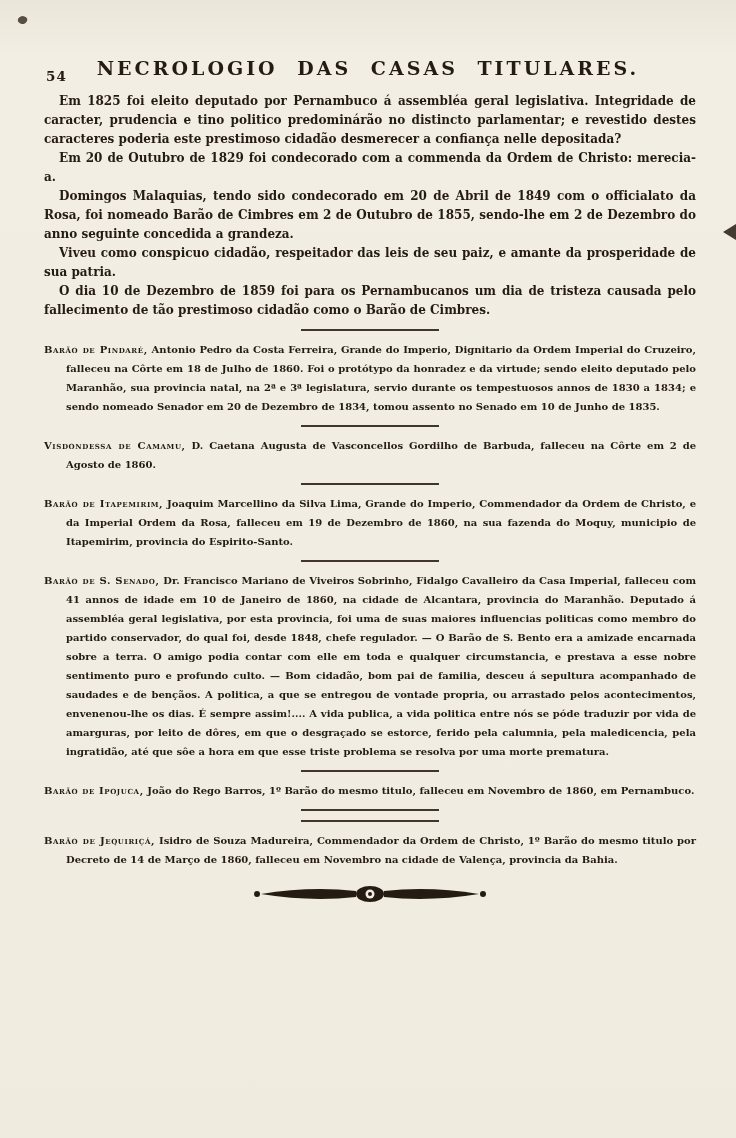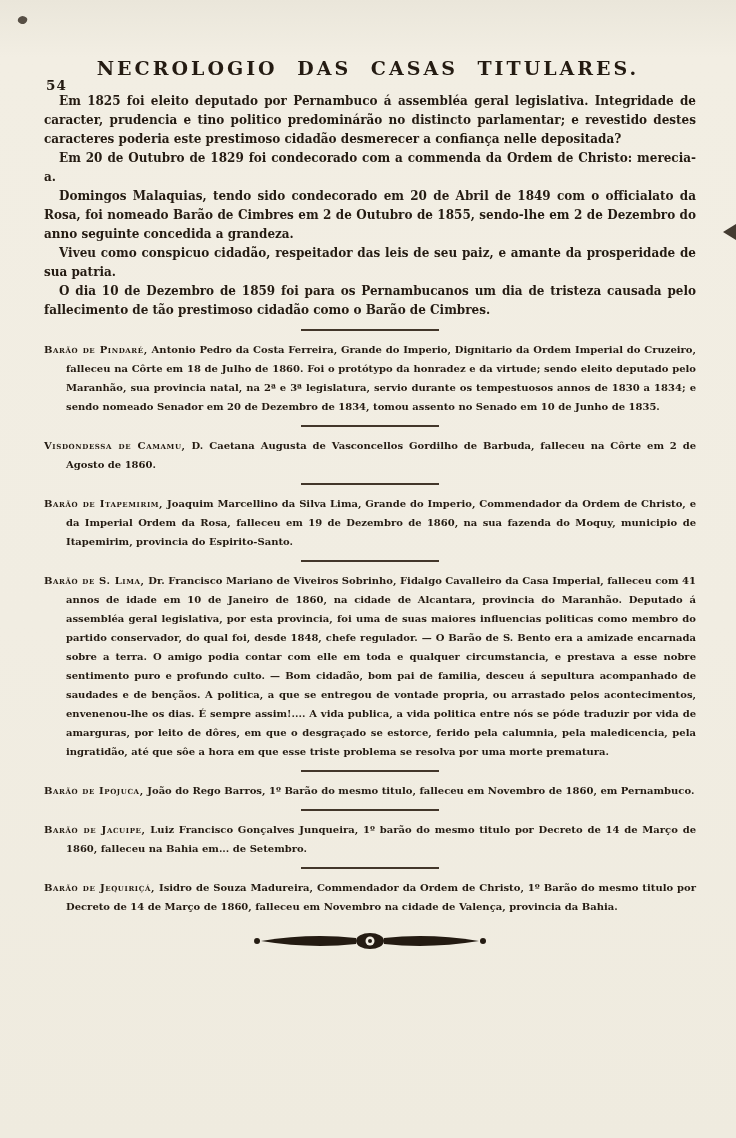--- a/index.html
+++ b/index.html
@@ -12,21 +12,21 @@
     position:relative;
     width:736px;height:1138px;
     overflow:hidden;
     background:linear-gradient(180deg,#eae6da 0%, #f2eee3 5%, var(--paper) 55%, #efebdf 100%);
     font-family:"DejaVu Serif","Liberation Serif",serif;
     color:var(--ink);
     box-sizing:border-box;
   }
   .page-header{position:relative;padding-top:57px;text-align:center;}
   .page-number{
-    position:absolute;left:46px;top:77px;
+    position:absolute;left:46px;top:68px;
     font-size:13.5px;font-weight:700;letter-spacing:1px;
   }
   .page-title{
     margin:0;display:inline-block;
     font-size:19px;font-weight:700;
     letter-spacing:3px;word-spacing:10px;
   }
   .content{padding:13px 40px 0 44px;}
   .para{
     margin:0;text-align:justify;
@@ -99,37 +99,33 @@
     <div class="divider"></div>
 
     <p class="entry">
       <span class="entry-lead">Barão de Itapemirim,</span>
       <span class="entry-body">Joaquim Marcellino da Silva Lima, Grande do Imperio, Commendador da Ordem de Christo, e da Imperial Ordem da Rosa, falleceu em 19 de Dezembro de 1860, na sua fazenda do Moquy, municipio de Itapemirim, provincia do Espirito-Santo.</span>
     </p>
 
     <div class="divider"></div>
 
     <p class="entry">
-      <span class="entry-lead">Barão de S. Lima,</span>
+      <span class="entry-lead">Barão de S. Senado,</span>
       <span class="entry-body">Dr. Francisco Mariano de Viveiros Sobrinho, Fidalgo Cavalleiro da Casa Imperial, falleceu com 41 annos de idade em 10 de Janeiro de 1860, na cidade de Alcantara, provincia do Maranhão. Deputado á assembléa geral legislativa, por esta provincia, foi uma de suas maiores influencias politicas como membro do partido conservador, do qual foi, desde 1848, chefe regulador. — O Barão de S. Bento era a amizade encarnada sobre a terra. O amigo podia contar com elle em toda e qualquer circumstancia, e prestava a esse nobre sentimento puro e profundo culto. — Bom cidadão, bom pai de familia, desceu á sepultura acompanhado de saudades e de bençãos. A politica, a que se entregou de vontade propria, ou arrastado pelos acontecimentos, envenenou-lhe os dias. É sempre assim!.... A vida publica, a vida politica entre nós se póde traduzir por vida de amarguras, por leito de dôres, em que o desgraçado se estorce, ferido pela calumnia, pela maledicencia, pela ingratidão, até que sôe a hora em que esse triste problema se resolva por uma morte prematura.</span>
     </p>
 
     <div class="divider"></div>
 
     <p class="entry">
       <span class="entry-lead">Barão de Ipojuca,</span>
       <span class="entry-body">João do Rego Barros, 1º Barão do mesmo titulo, falleceu em Novembro de 1860, em Pernambuco.</span>
     </p>
 
     <div class="divider"></div>
 
-    <p class="entry">
-      <span class="entry-lead">Barão de Jacuipe,</span>
-      <span class="entry-body">Luiz Francisco Gonçalves Junqueira, 1º barão do mesmo titulo por Decreto de 14 de Março de 1860, falleceu na Bahia em... de Setembro.</span>
-    </p>
 
     <div class="divider"></div>
 
     <p class="entry">
       <span class="entry-lead">Barão de Jequiriçá,</span>
       <span class="entry-body">Isidro de Souza Madureira, Commendador da Ordem de Christo, 1º Barão do mesmo titulo por Decreto de 14 de Março de 1860, falleceu em Novembro na cidade de Valença, provincia da Bahia.</span>
     </p>
 
     <div class="ornament">
       <svg width="236" height="18" viewBox="0 0 236 18" aria-hidden="true">

